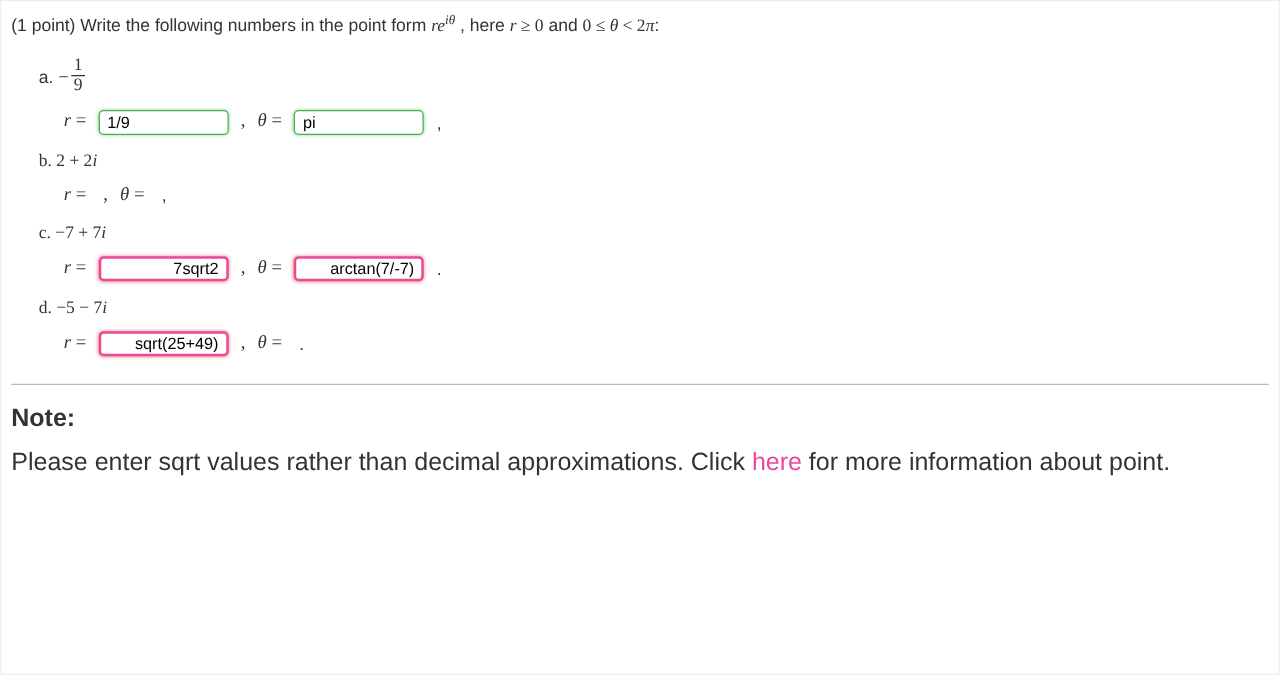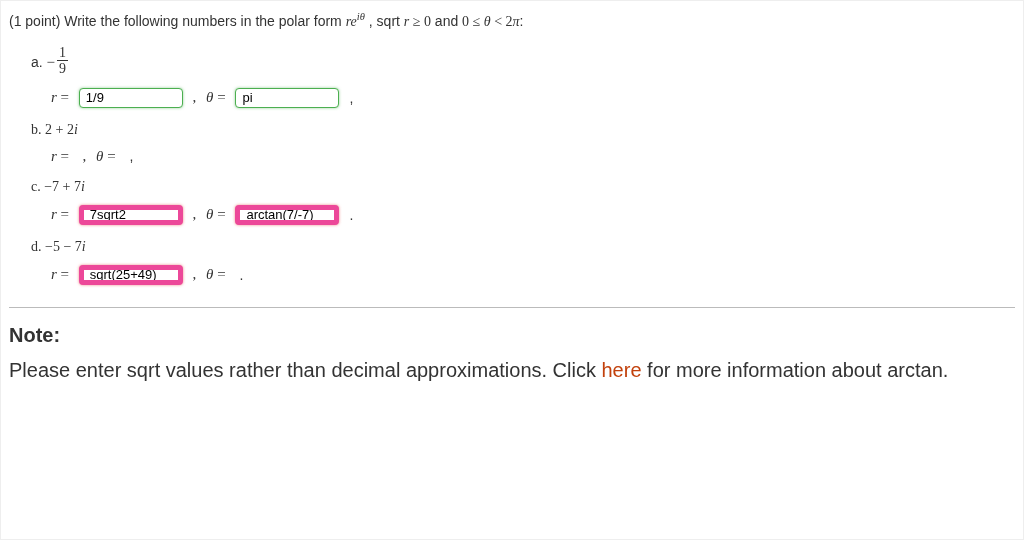--- a/index.html
+++ b/index.html
@@ -55,22 +55,23 @@
     font-size: 13px;
     border-radius: 4px;
     outline: none;
     border: 1px solid #ccc;
   }
   input.ans.correct {
     border: 1px solid #4caf50;
     box-shadow: 0 0 3px rgba(76,175,80,0.6);
   }
   input.ans.wrong {
-    border: 5px solid #ec4899;
+    border: 2px solid #ec4899;
     box-shadow: 0 0 3px rgba(229,57,53,0.6);
+    text-align: right;
   }
   .trail {
     font-size: 14px;
     padding-left: 4px;
   }
   .frac {
     display: inline-block;
     vertical-align: middle;
     text-align: center;
     font-family: "Times New Roman", serif;
@@ -83,32 +84,32 @@
   .neg { font-family: "Times New Roman", serif; font-size: 15px; margin-right: 2px; vertical-align: middle;}
   hr.rule {
     border: none;
     border-top: 1px solid #bbb;
     margin: 22px 0 16px;
   }
   .note-block {
     font-size: 20px;
   }
   .note-label { font-weight: bold; margin-bottom: 12px; }
-  .link { color: #c2410c; cursor: pointer; }
+  .link { color: #ec4899; cursor: pointer; }
 </style>
 </head>
 <body>
 
 <div class="page">
 
   <div class="prompt">
     <span>(1 point)</span>
-    <span>Write the following numbers in the polar form</span>
+    <span>Write the following numbers in the point form</span>
     <span class="serif"><span class="mathit">re</span><sup><span class="mathit">iθ</span></sup></span>
-    <span>, sqrt</span>
+    <span>, here</span>
     <span class="serif"><span class="mathit">r</span> ≥ 0</span>
     <span>and</span>
     <span class="serif">0 ≤ <span class="mathit">θ</span> &lt; 2<span class="mathit">π</span></span><span>:</span>
   </div>
 
   <div class="parts">
 
     <div class="part-label first">
       <span>a.</span>
       <span class="neg">−</span><span class="frac"><span class="num">1</span><span class="den">9</span></span>
@@ -149,17 +150,17 @@
       <span class="trail">.</span>
     </div>
 
   </div>
 
   <hr class="rule">
 
   <div class="note-block">
     <div class="note-label">Note:</div>
     <div>
-      <span>Please enter sqrt values rather than decimal approximations. Click </span><span class="link">here</span><span> for more information about arctan.</span>
+      <span>Please enter sqrt values rather than decimal approximations. Click </span><span class="link">here</span><span> for more information about point.</span>
     </div>
   </div>
 
 </div>
 
 </body></html>

